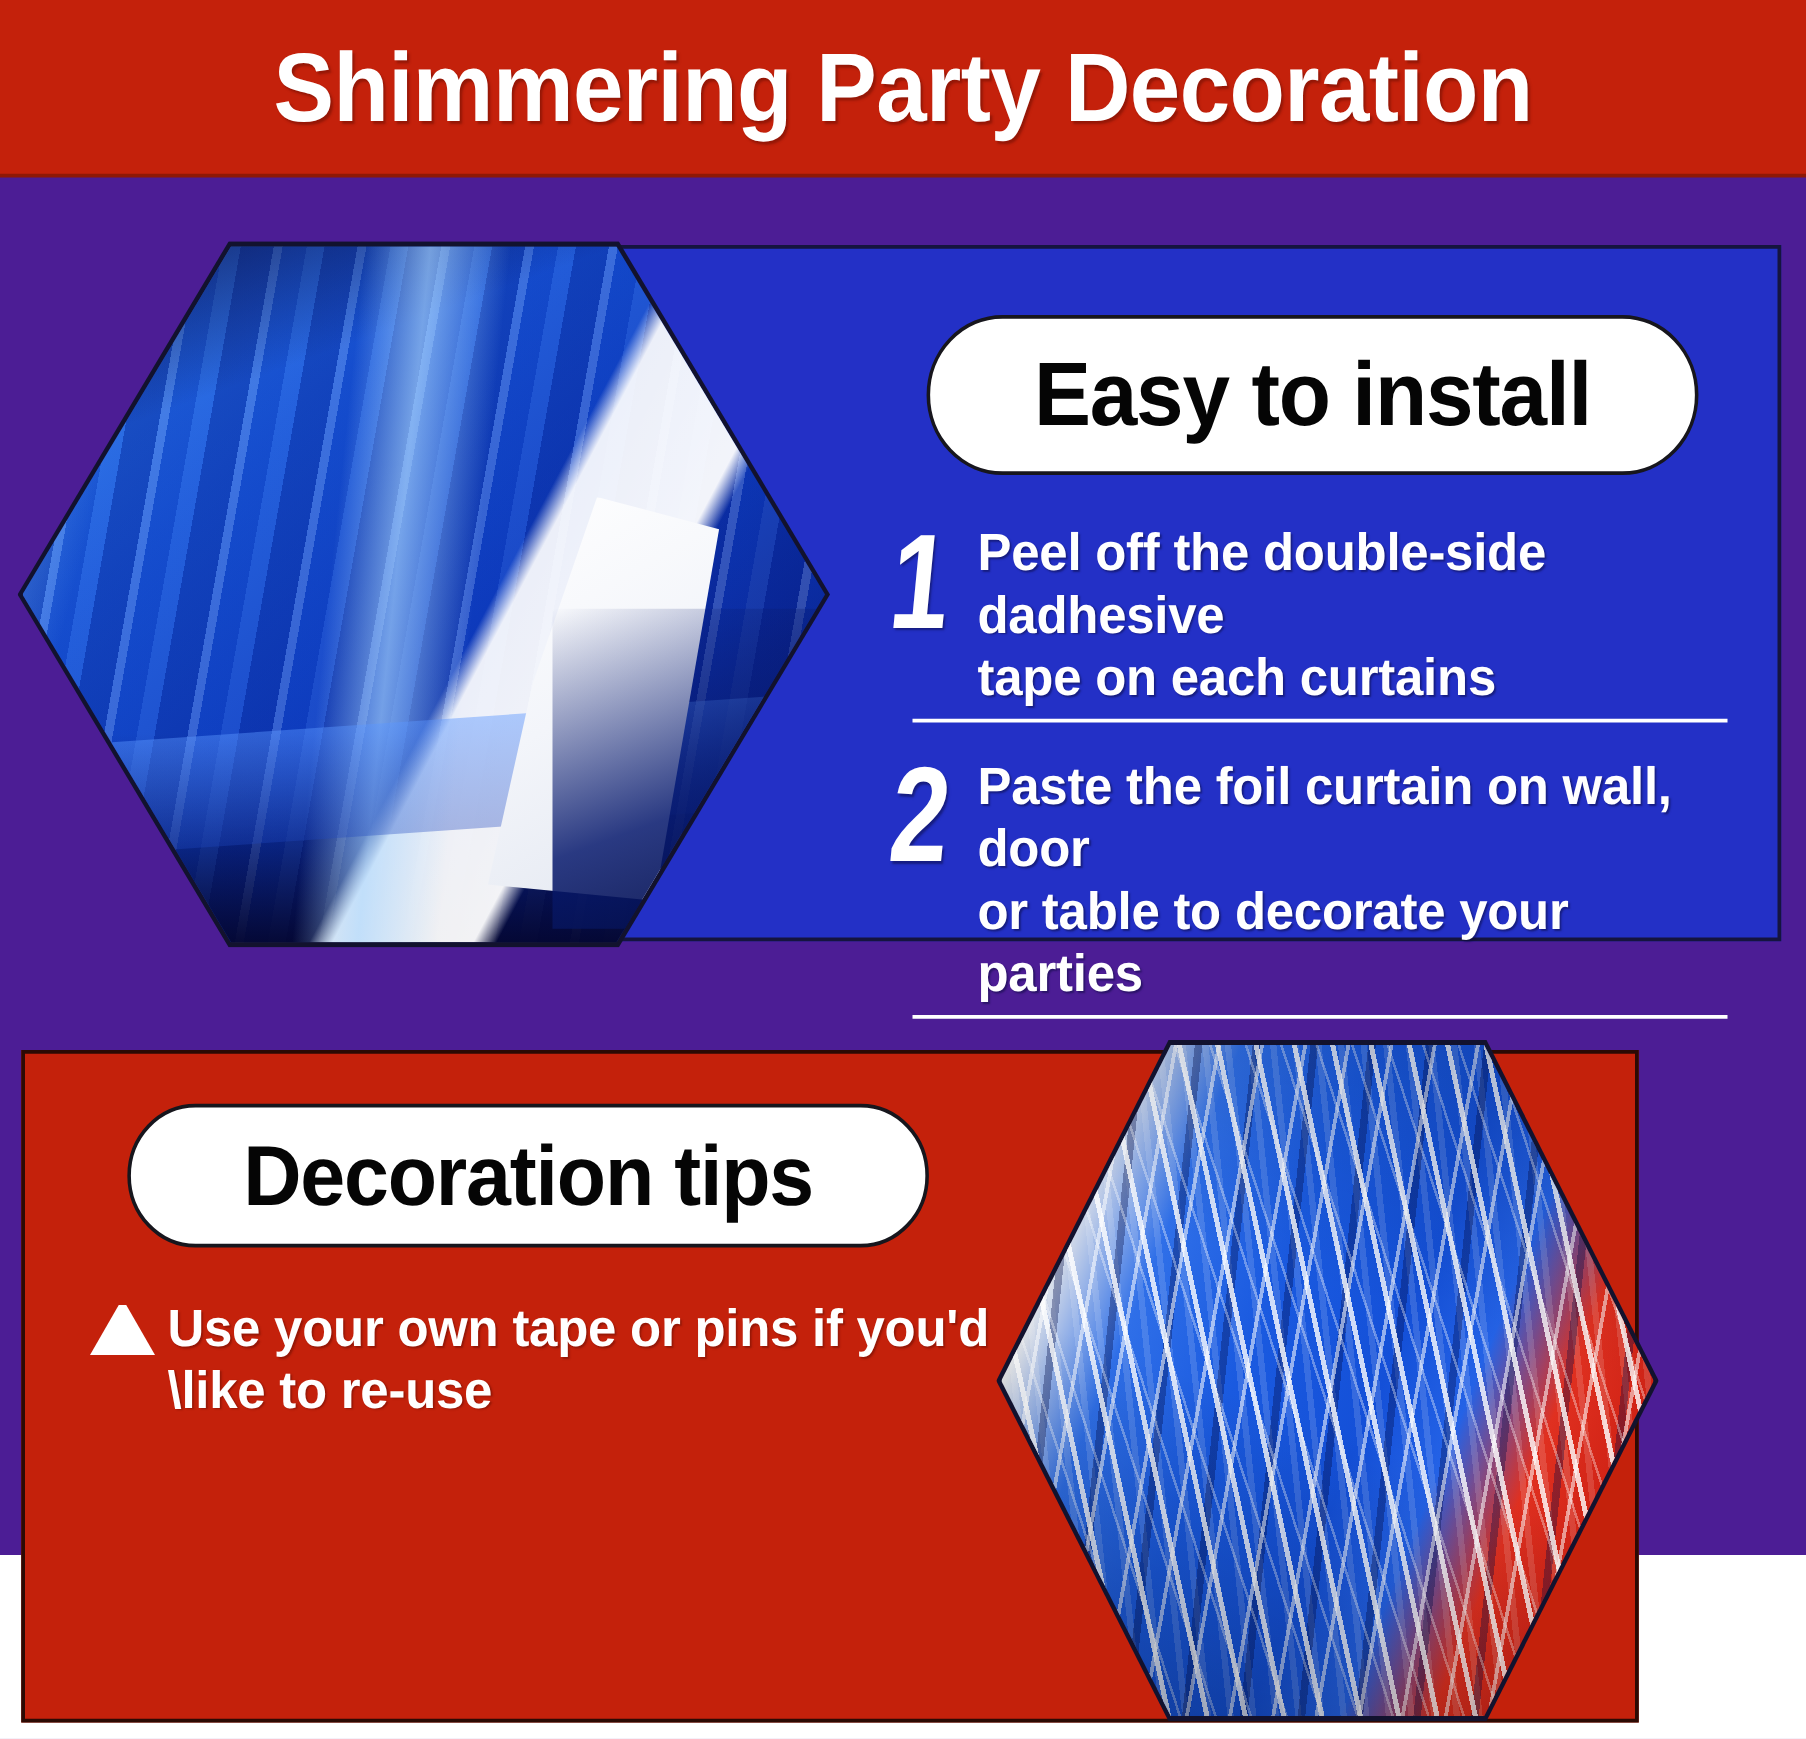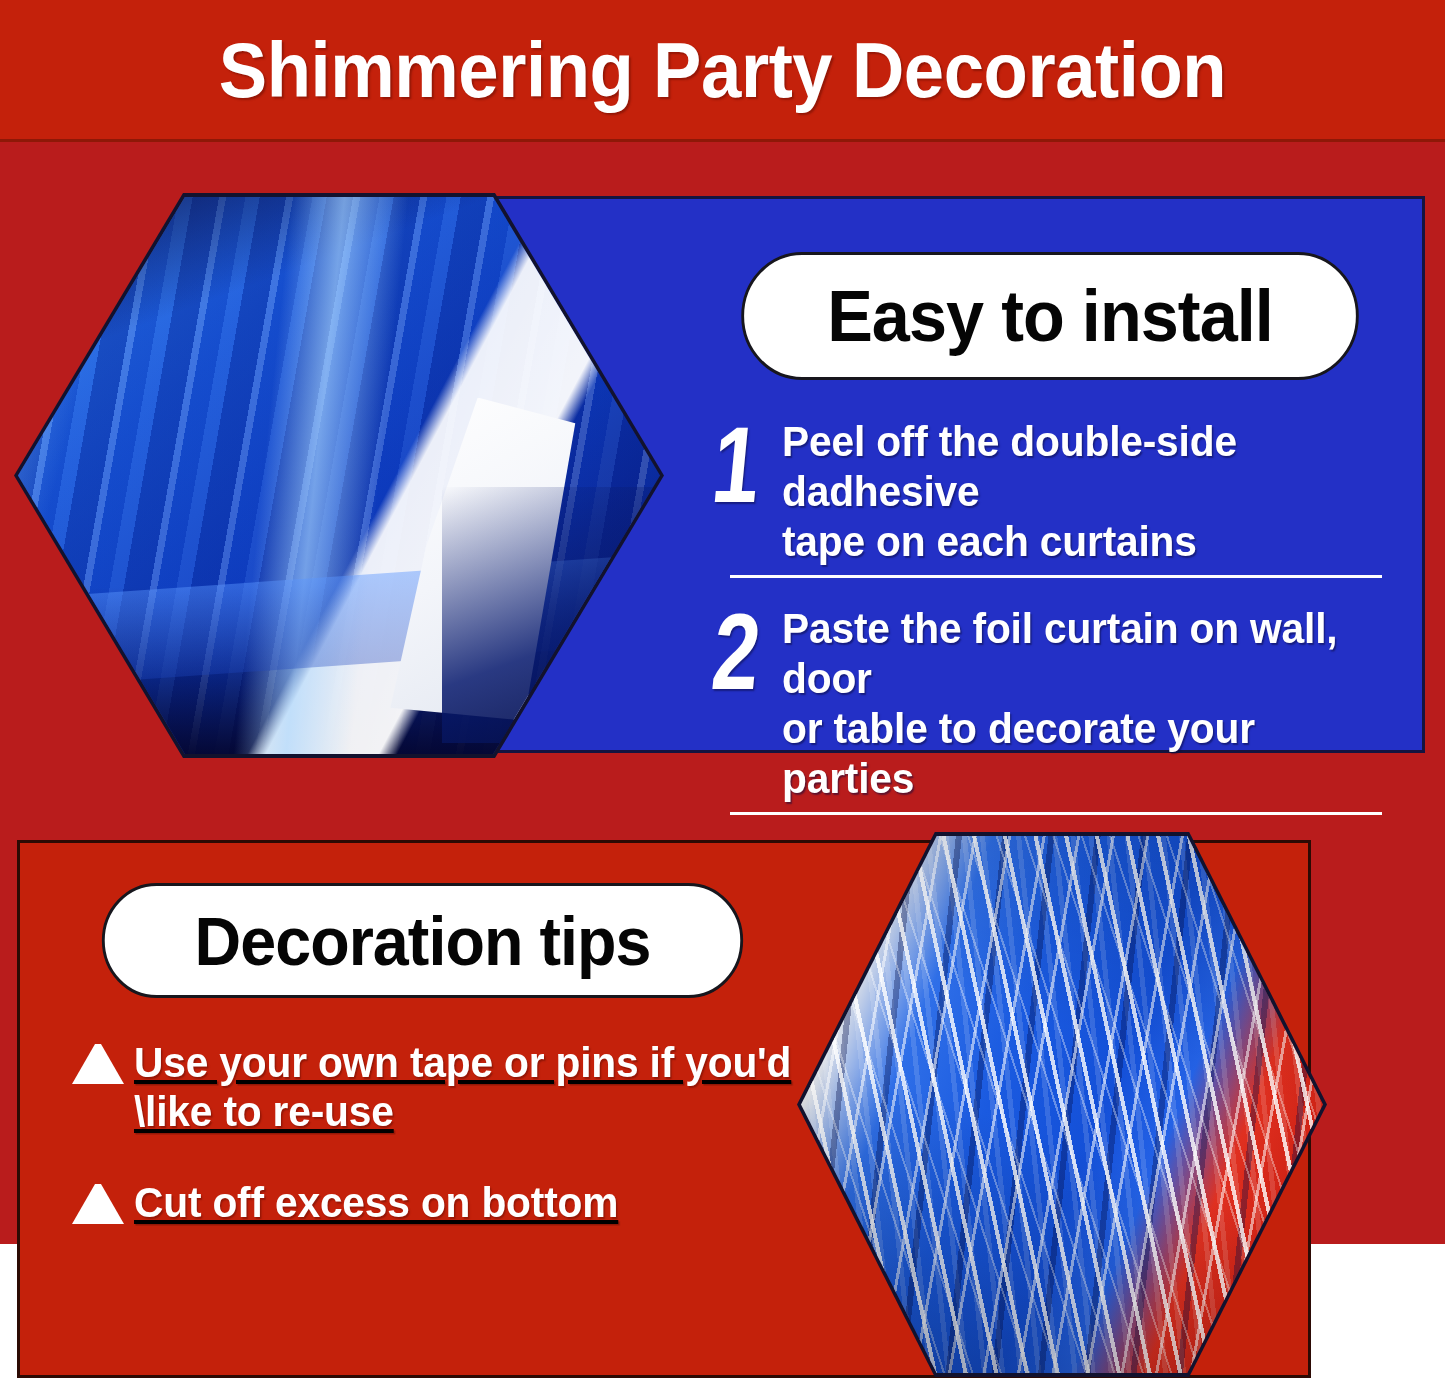--- a/index.html
+++ b/index.html
@@ -9,21 +9,21 @@
     height: 1391px;
     background: #ffffff;
     font-family: "Liberation Sans", sans-serif;
     overflow: hidden;
   }
 
   #page {
     position: relative;
     width: 1445px;
     height: 1244px;
-    background: #b91c1c;
+    background: #4c1d95;
   }
 
   
   .header-banner {
     position: absolute;
     left: 0;
     top: 0;
     width: 1445px;
     height: 140px;
     background: #c4210b;
@@ -230,21 +230,20 @@
   .tips {
     position: absolute;
     left: 72px;
     top: 1038px;
     width: 820px;
   }
   .tip-row {
     display: flex;
     align-items: flex-start;
     margin-bottom: 42px;
-    text-decoration: underline;
   }
   .tip-tri {
     flex: 0 0 52px;
     width: 0; height: 0;
     border-left: 23px solid transparent;
     border-right: 23px solid transparent;
     border-bottom: 40px solid #ffffff;
     margin-top: 6px;
     margin-right: 10px;
   }
@@ -367,26 +366,20 @@
   <div class="tips">
 
     <div class="tip-row">
       <div class="tip-tri"></div>
       <div class="tip-text">
         <div>Use your own tape or pins if you'd</div>
         <div>\like to re-use</div>
       </div>
     </div>
 
-    <div class="tip-row">
-      <div class="tip-tri"></div>
-      <div class="tip-text">
-        <div>Cut off excess on bottom</div>
-      </div>
-    </div>
 
 
   </div>
 
   <div class="hex-right">
     <div class="hex-outline"></div>
     <div class="hex-inner">
       <div class="foil-rwb">
         <div class="fringe-overlay"></div>
         <div class="fringe-shadow"></div>

